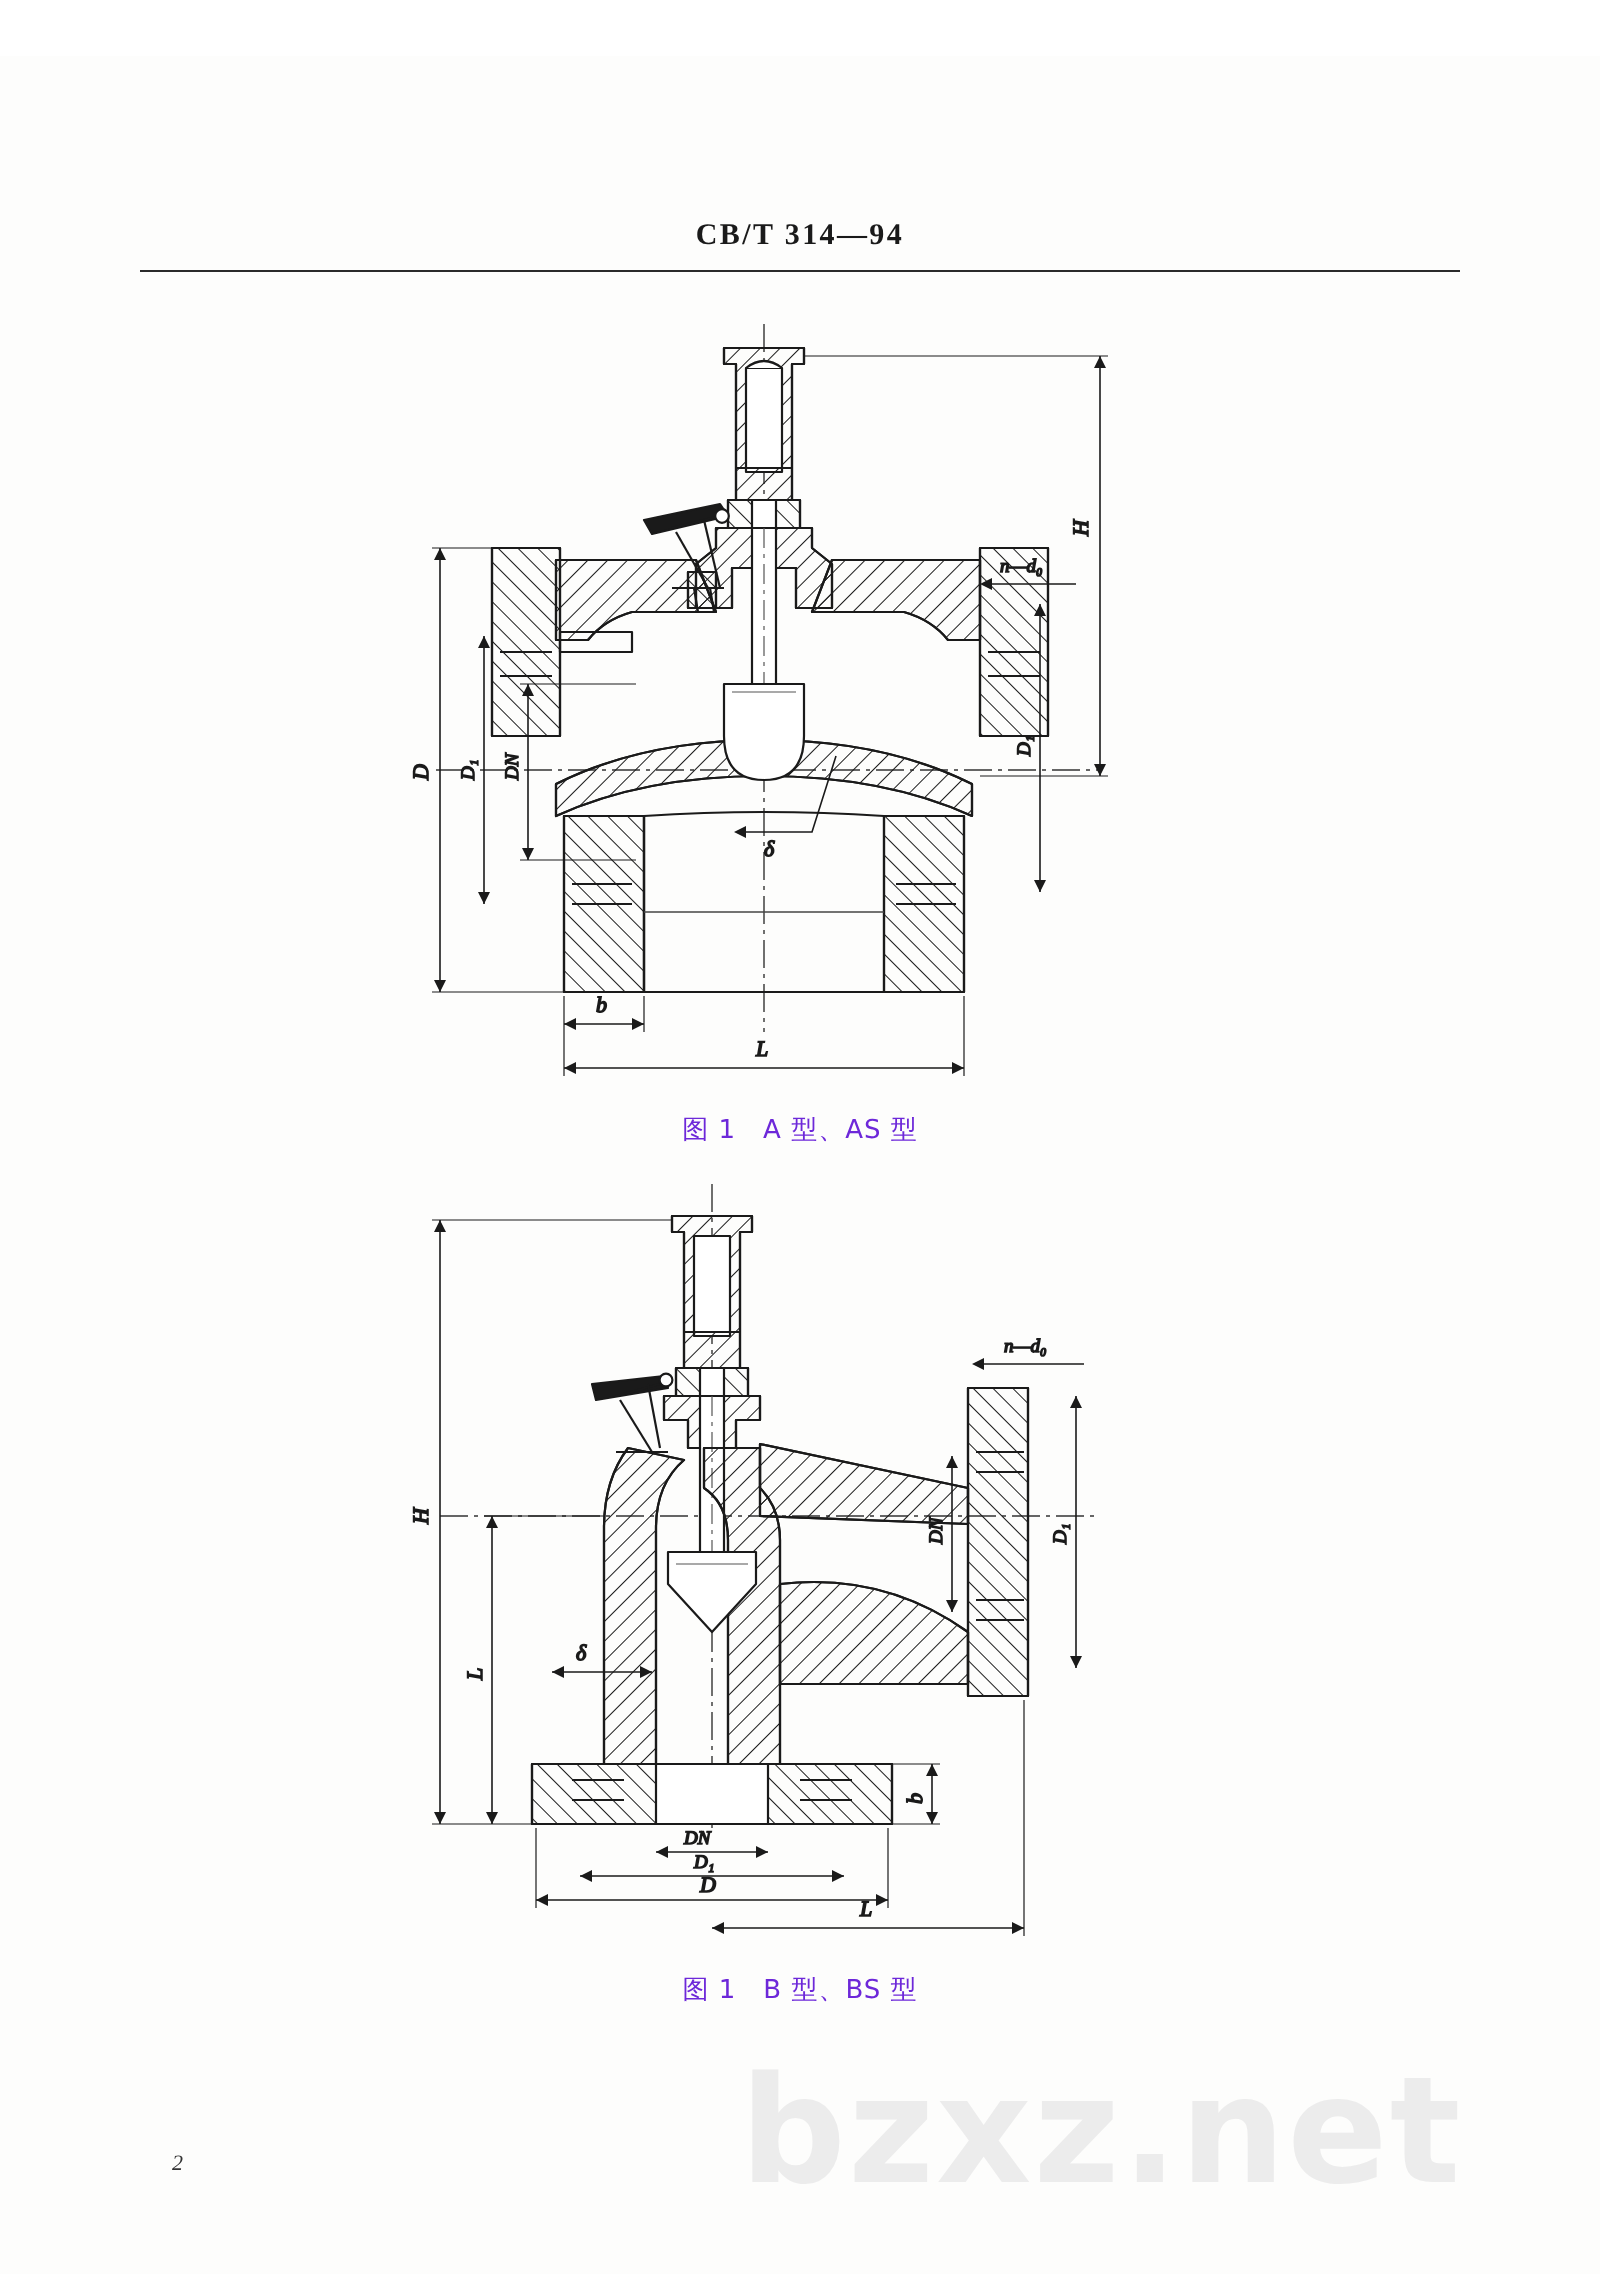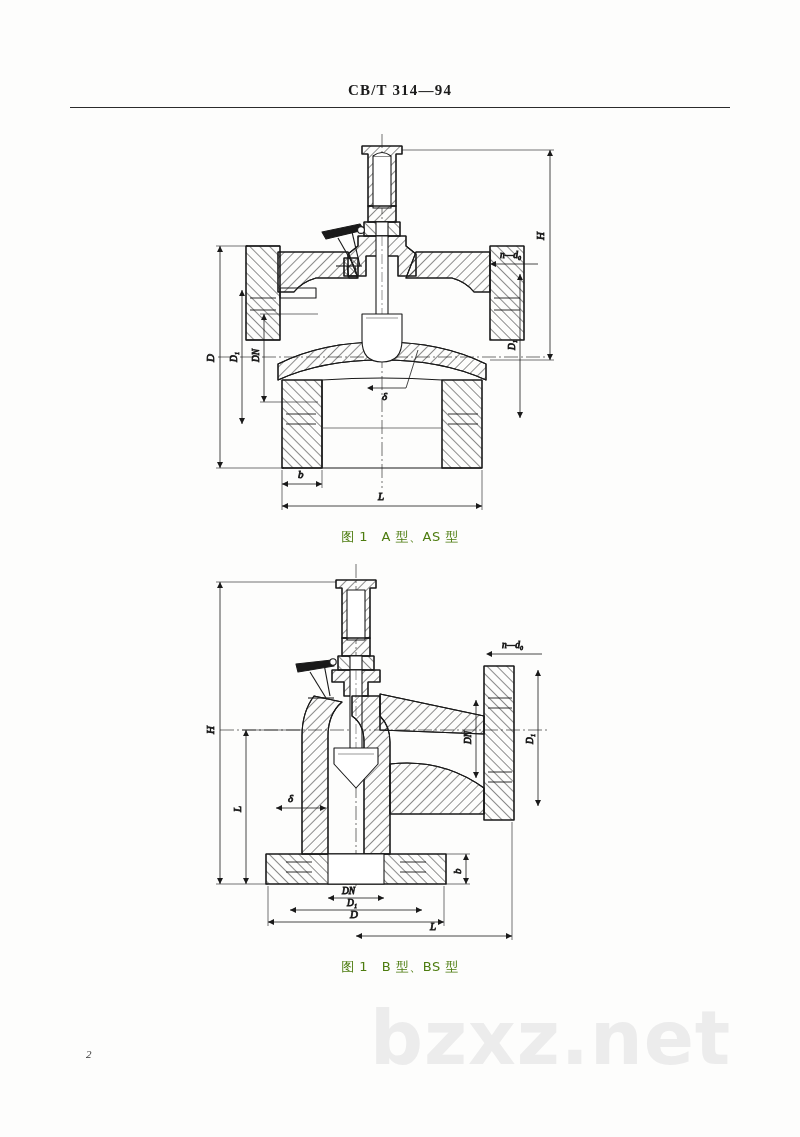--- a/index.html
+++ b/index.html
@@ -14,20 +14,21 @@
     font-family: "Liberation Serif", "DejaVu Serif", serif;
     color: #1a1a1a;
     overflow: hidden;
   }
 
   
   .page {
     position: absolute;
     inset: 0;
     background: #fdfdfc;
+    margin-top: 28px;
   }
 
   
   .watermark {
     position: absolute;
     left: 370px;
     top: 995px;
     font-family: "DejaVu Sans", sans-serif;
     font-weight: bold;
     font-size: 74px;
@@ -79,21 +80,21 @@
   .figure svg { display: block; }
 
   .figure-caption {
     position: absolute;
     width: 800px;
     left: 0;
     text-align: center;
     font-family: "DejaVu Sans", "Liberation Sans", sans-serif;
     font-size: 13px;
     letter-spacing: 0.5px;
-    color: #4d7c0f;
+    color: #6d28d9;
   }
   #caption-1 { top: 528px; }
   #caption-2 { top: 958px; }
 
   
   .dimtext {
     font-family: "Liberation Serif", serif;
     font-style: italic;
     font-size: 11px;
     fill: #1a1a1a;

